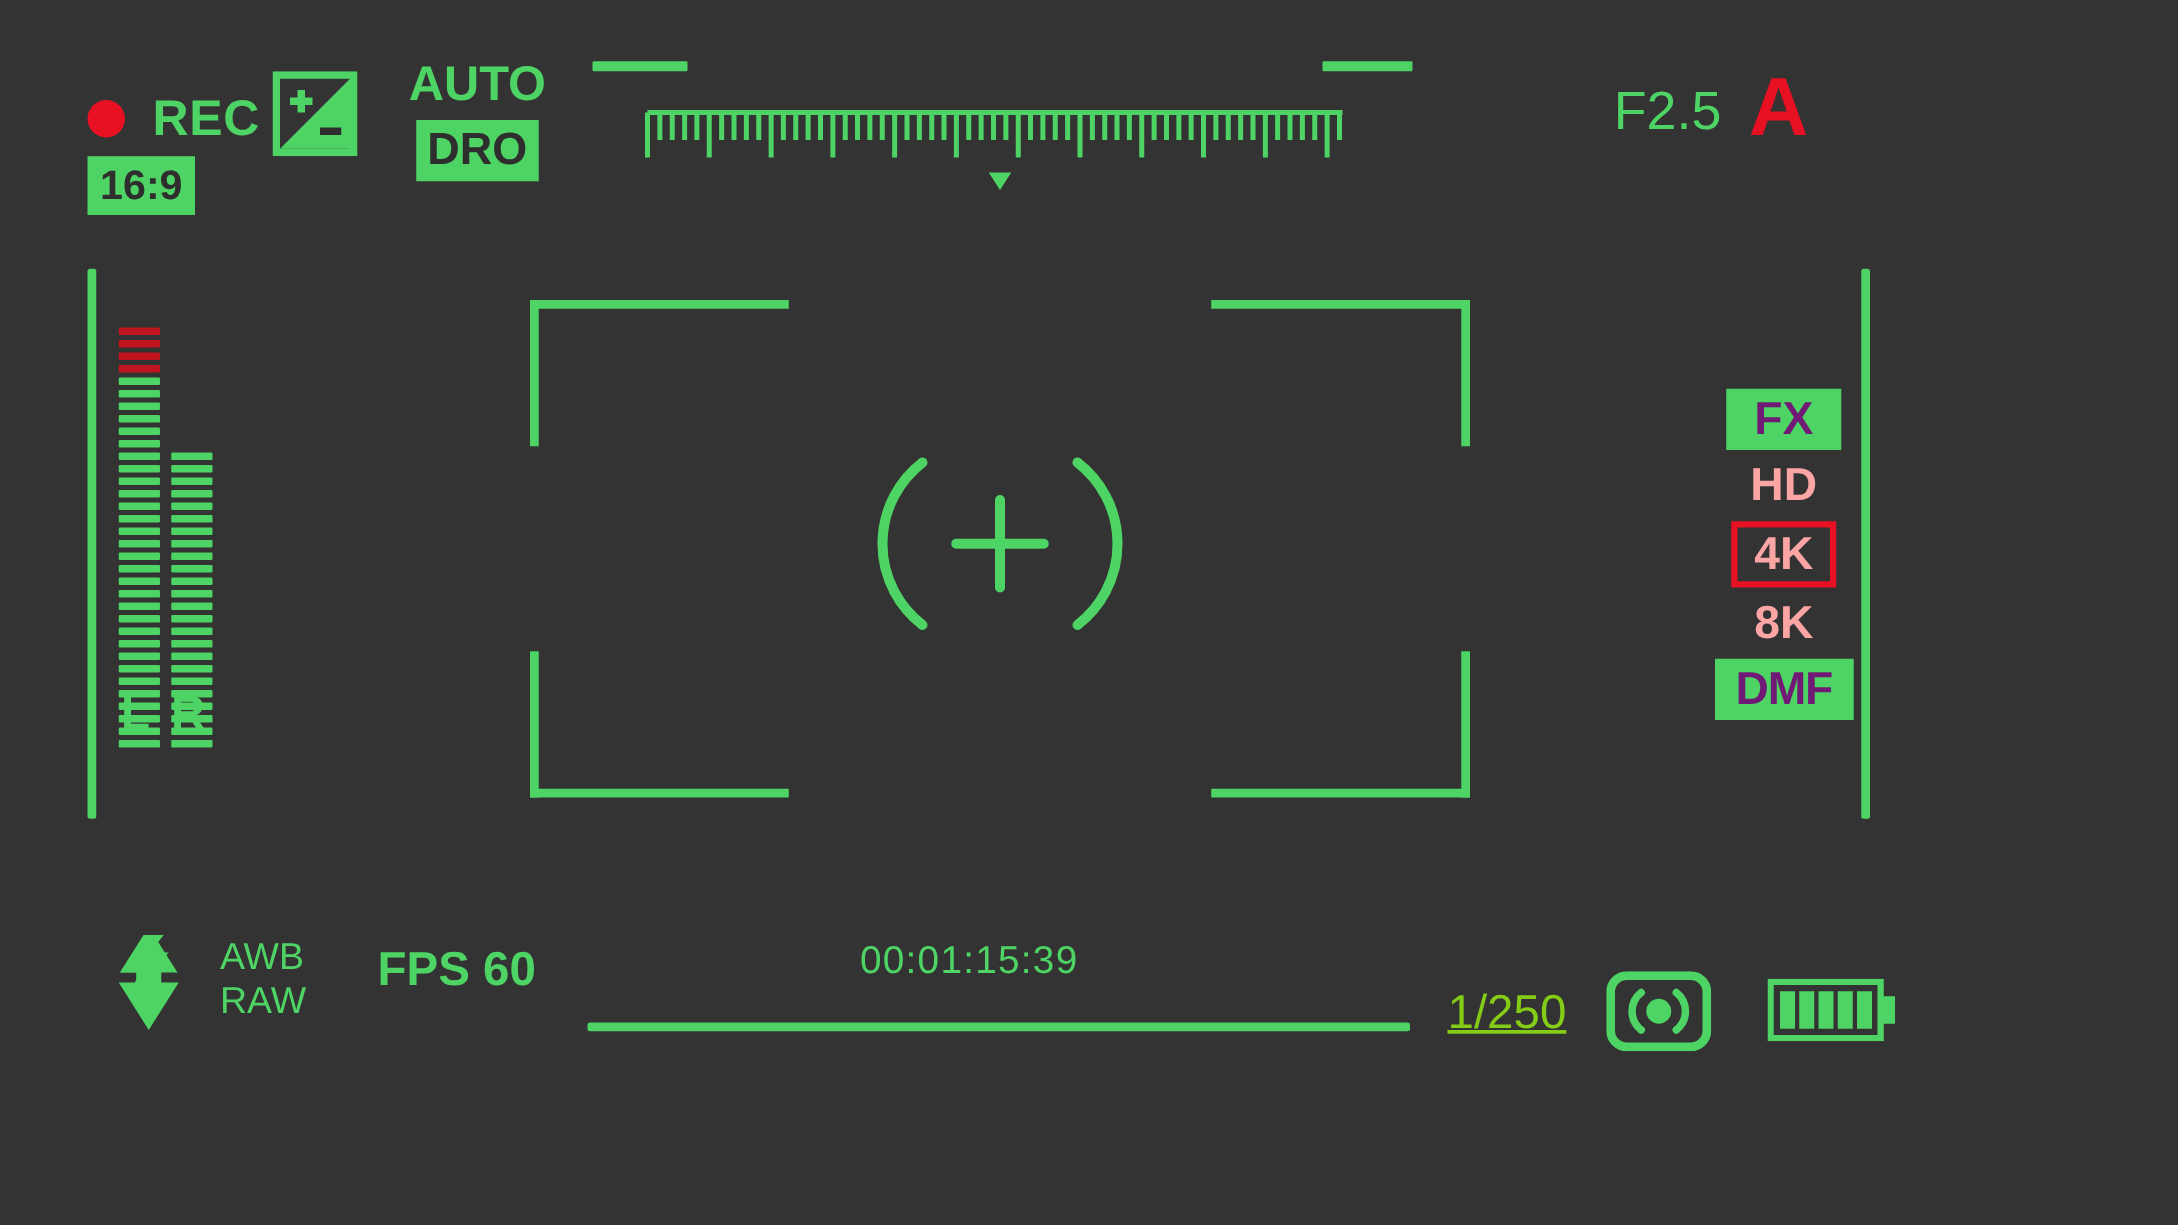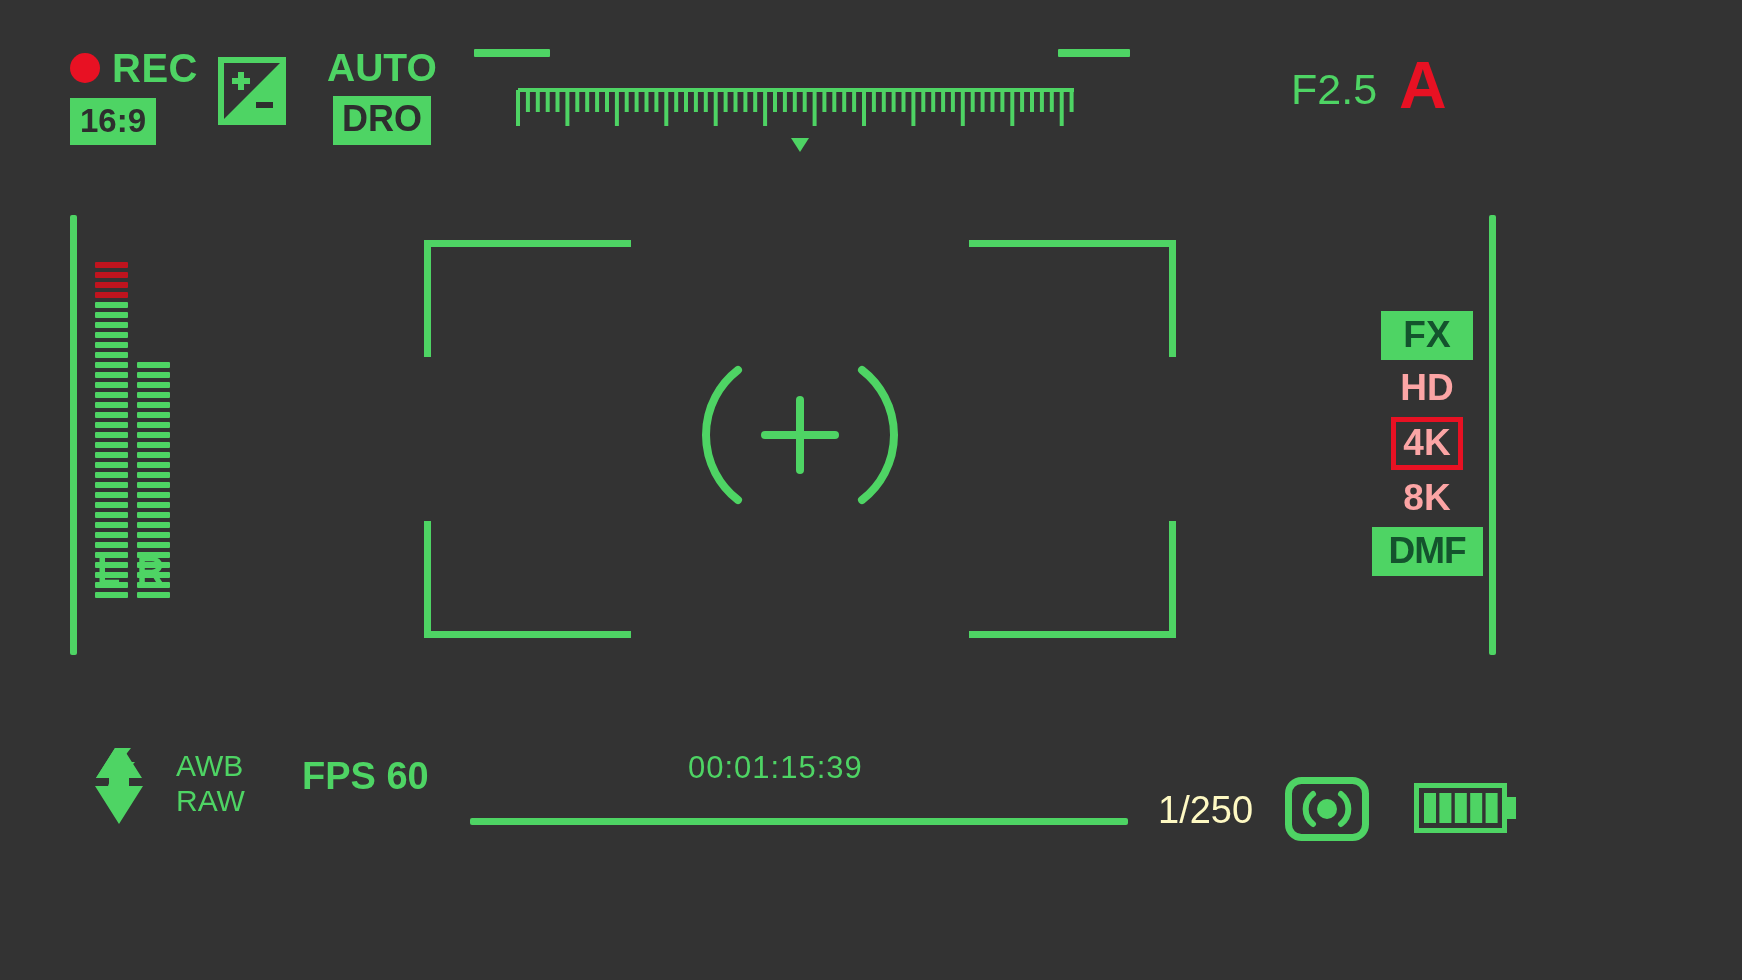--- a/index.html
+++ b/index.html
@@ -29,22 +29,23 @@
     line-height: 1;
     display: inline-block;
     text-align: center;
   }
 
   
   #rec-group { left: 70px; top: 46px; }
   #rec-row {
     display: flex;
     align-items: center;
-    gap: 12px;
+    gap: 22px;
     height: 44px;
+    margin-top: 27px;
   }
   #rec-dot {
     width: 30px; height: 30px;
     border-radius: 50%;
     background: #E81123;
   }
   #rec-label {
     font-size: 40px;
     font-weight: 700;
     letter-spacing: .5px;
@@ -171,22 +172,22 @@
     font-size: 37px;
     font-weight: 700;
     line-height: 1;
     color: #fca5a5;
     text-align: center;
     width: 92px;
     padding: 5px 0 7px 0;
     box-sizing: border-box;
     margin-bottom: 4px;
   }
-  .fmt.filled { background: #4ED464; color: #14532d; }
-  .fmt.outlined { border: 5px solid #E81123; padding: 2px 0 4px 0; width: 72px; }
+  .fmt.filled { background: #4ED464; color: #701a75; }
+  .fmt.outlined { border: 5px solid #E81123; padding: 2px 0 4px 0; width: 84px; }
   #fmt-dmf { width: 111px; letter-spacing: -1px; }
 
   
   #flash-icon { left: 93px; top: 748px; width: 52px; height: 76px; }
 
   #wb-group { left: 176px; top: 748px; }
   .wb-line {
     font-size: 30px;
     font-weight: 500;
     line-height: 1.18;
@@ -208,21 +209,22 @@
     width: 658px; height: 7px;
     background: #4ED464;
     border-radius: 2px;
   }
 
   #shutter {
     left: 1158px; top: 791px;
     font-size: 38px;
     font-weight: 500;
     line-height: 1;
-    color: #fef9c3;
+    color: #84cc16;
+    text-decoration: underline;
   }
 
   #metering-icon { left: 1285px; top: 777px; width: 84px; height: 64px; }
   #battery-icon  { left: 1414px; top: 783px; width: 104px; height: 50px; }
 </style>
 </head>
 <body>
 
 <div id="viewfinder">
 

